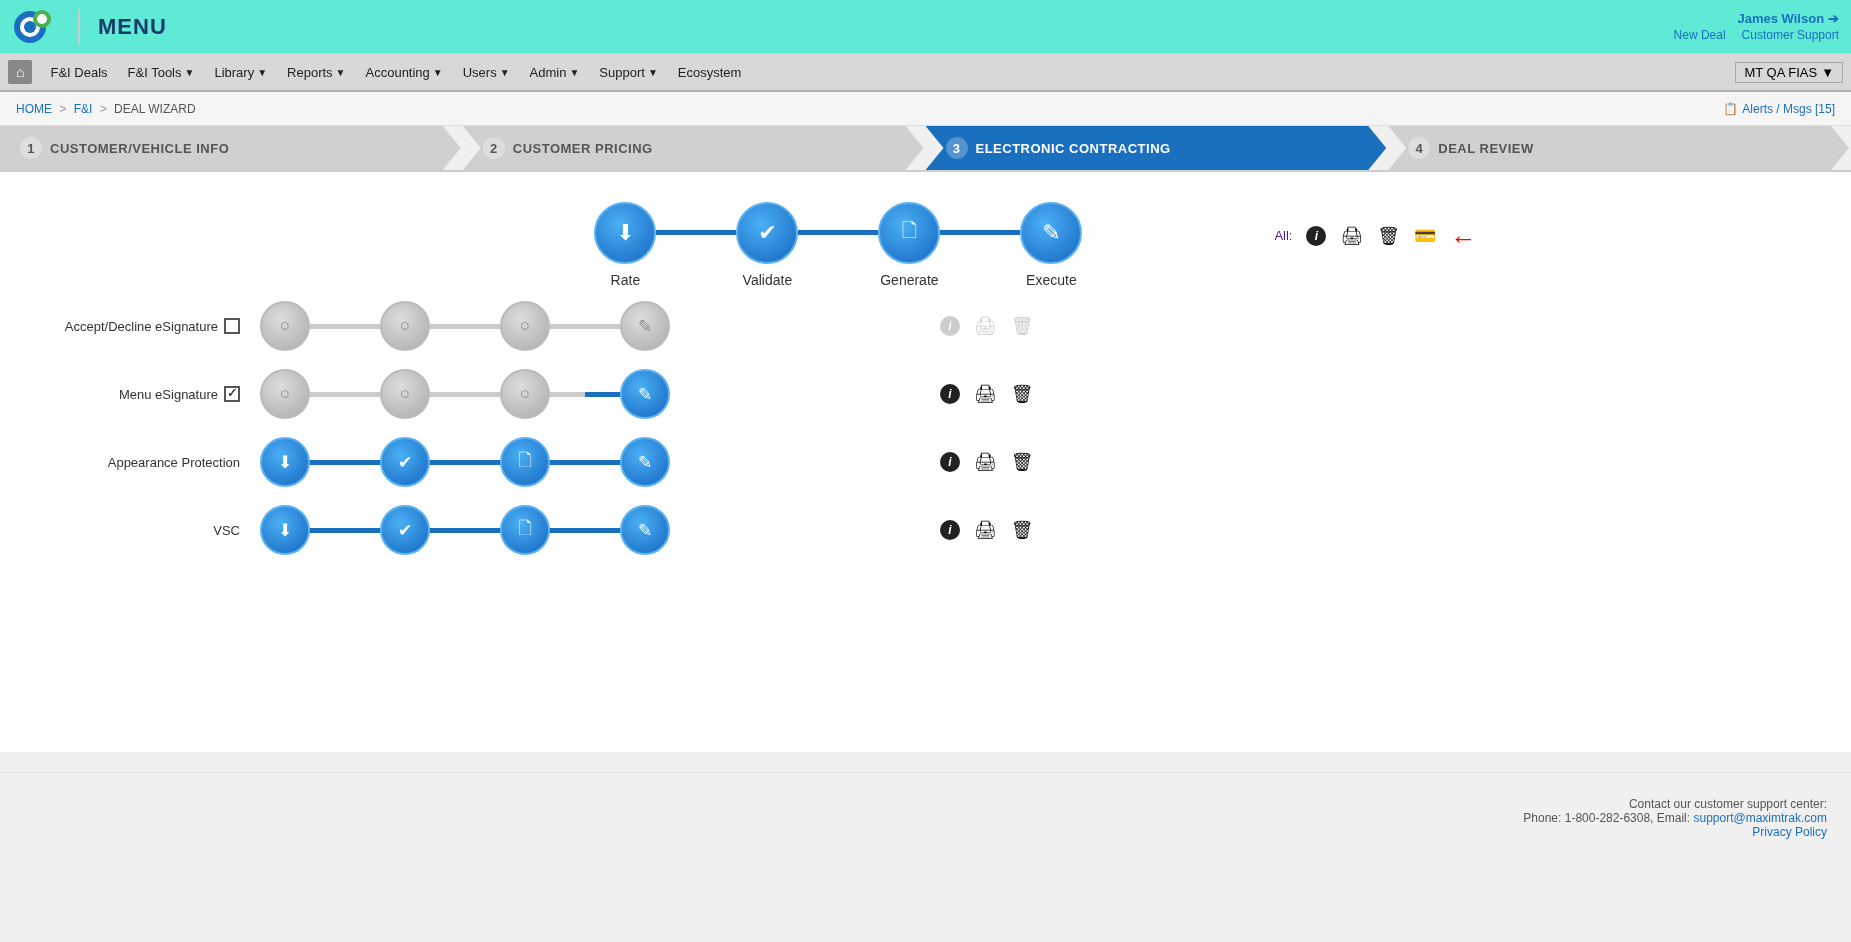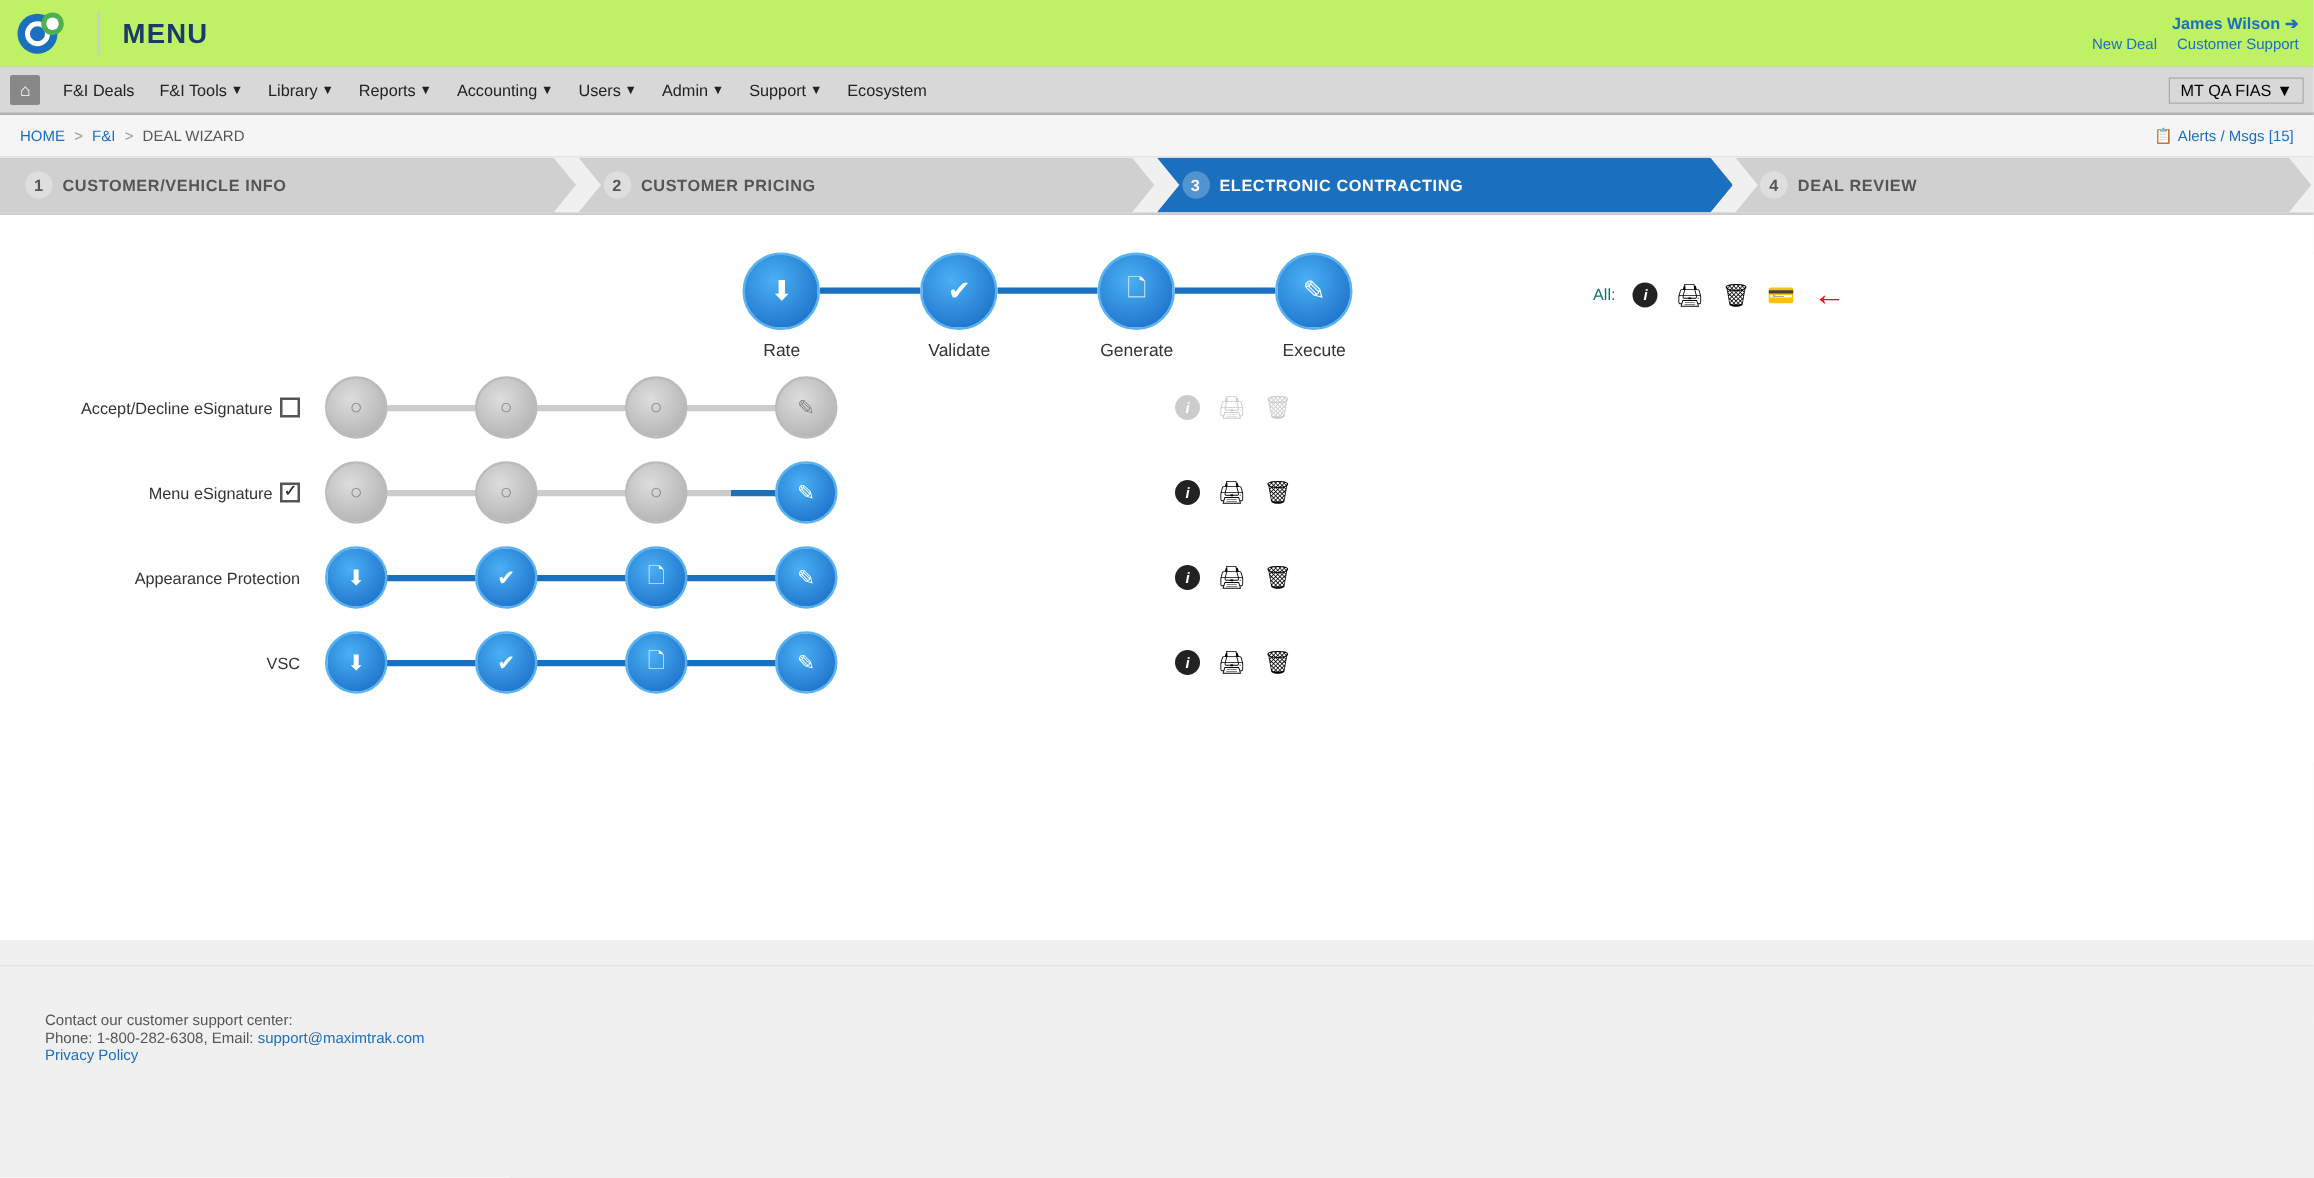--- a/index.html
+++ b/index.html
@@ -1,20 +1,20 @@
 <!DOCTYPE html>
 <html><head>
   <meta charset="utf-8">
   <style>
     * { box-sizing: border-box; margin: 0; padding: 0; }
     body { font-family: Arial, sans-serif; font-size: 13px; background: #f0f0f0; }
 
     
     .top-header {
-      background: #bef264;
+      background: #5eead4;
       border-bottom: 1px solid #ccc;
       display: flex;
       align-items: center;
       justify-content: space-between;
       padding: 0 12px;
       height: 54px;
     }
     .logo-area { display: flex; align-items: center; gap: 10px; }
     .logo-svg { width: 48px; height: 38px; }
     .logo-divider { width: 2px; height: 36px; background: #ccc; margin: 0 8px; }
@@ -136,22 +136,22 @@
       margin-left: 40px;
     }
 
     
     .cb { width: 16px; height: 16px; border: 2px solid #555; display: inline-block; cursor: pointer; }
     .cb.checked { background: #fff; position: relative; }
     .cb.checked::after { content: '✓'; position: absolute; top: -3px; left: 1px; font-size: 13px; color: #333; }
 
     
     .footer {
-      text-align: left;
-      padding: 36px;
+      text-align: right;
+      padding: 24px;
       font-size: 12px;
       color: #555;
       border-top: 1px solid #e0e0e0;
       margin-top: 20px;
     }
     .footer a { color: #1a6fbf; text-decoration: none; }
 
     
     .icon-info { display: inline-flex; align-items: center; justify-content: center; width: 20px; height: 20px; border-radius: 50%; background: #222; color: #fff; font-size: 12px; font-weight: bold; font-style: italic; cursor: pointer; }
     .icon-info.disabled { background: #ccc; cursor: default; }
@@ -305,21 +305,21 @@
       </div>
       <div style="width:80px; height:5px; background:#1a6fbf; margin-top:28px; flex-shrink:0;"></div>
 
       <div style="display:flex; flex-direction:column; align-items:center; z-index:2;">
         <div class="small-circle blue" style="width:62px;height:62px;font-size:22px;">✎</div>
         <span class="step-label">Execute</span>
       </div>
     </div>
 
     <div style="display:flex; align-items:center; gap:14px; margin-left:40px; margin-top:18px;">
-      <span style="font-size:13px; color:#0f766e;">All:</span>
+      <span style="font-size:13px; color:#4c1d95;">All:</span>
       <span class="icon-info">i</span>
       <span style="font-size:18px; cursor:pointer;">🖨</span>
       <span style="font-size:18px; cursor:pointer;">🗑</span>
       <span style="font-size:18px; cursor:pointer; color:#333;">💳</span>
 
       <span style="color:red; font-size:26px; font-weight:bold;">←</span>
     </div>
   </div>
 
   <div class="contract-row">

